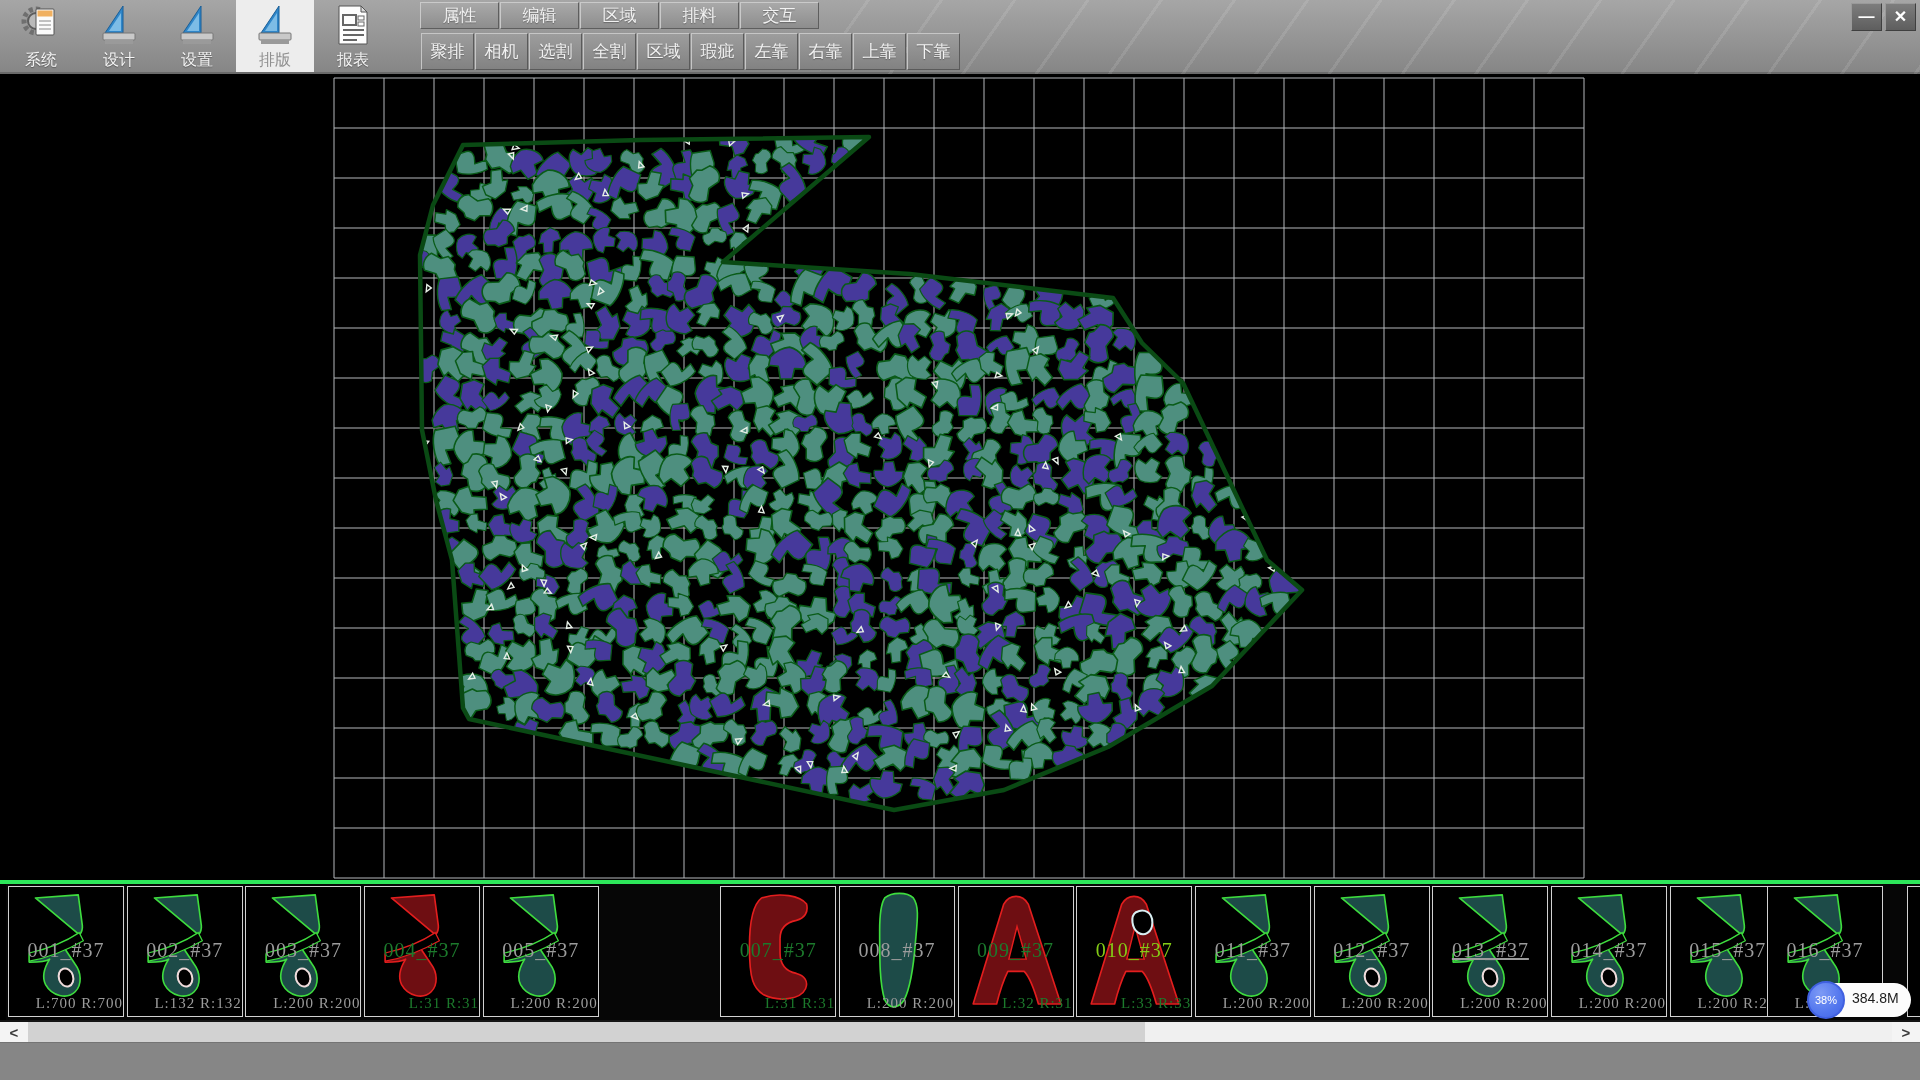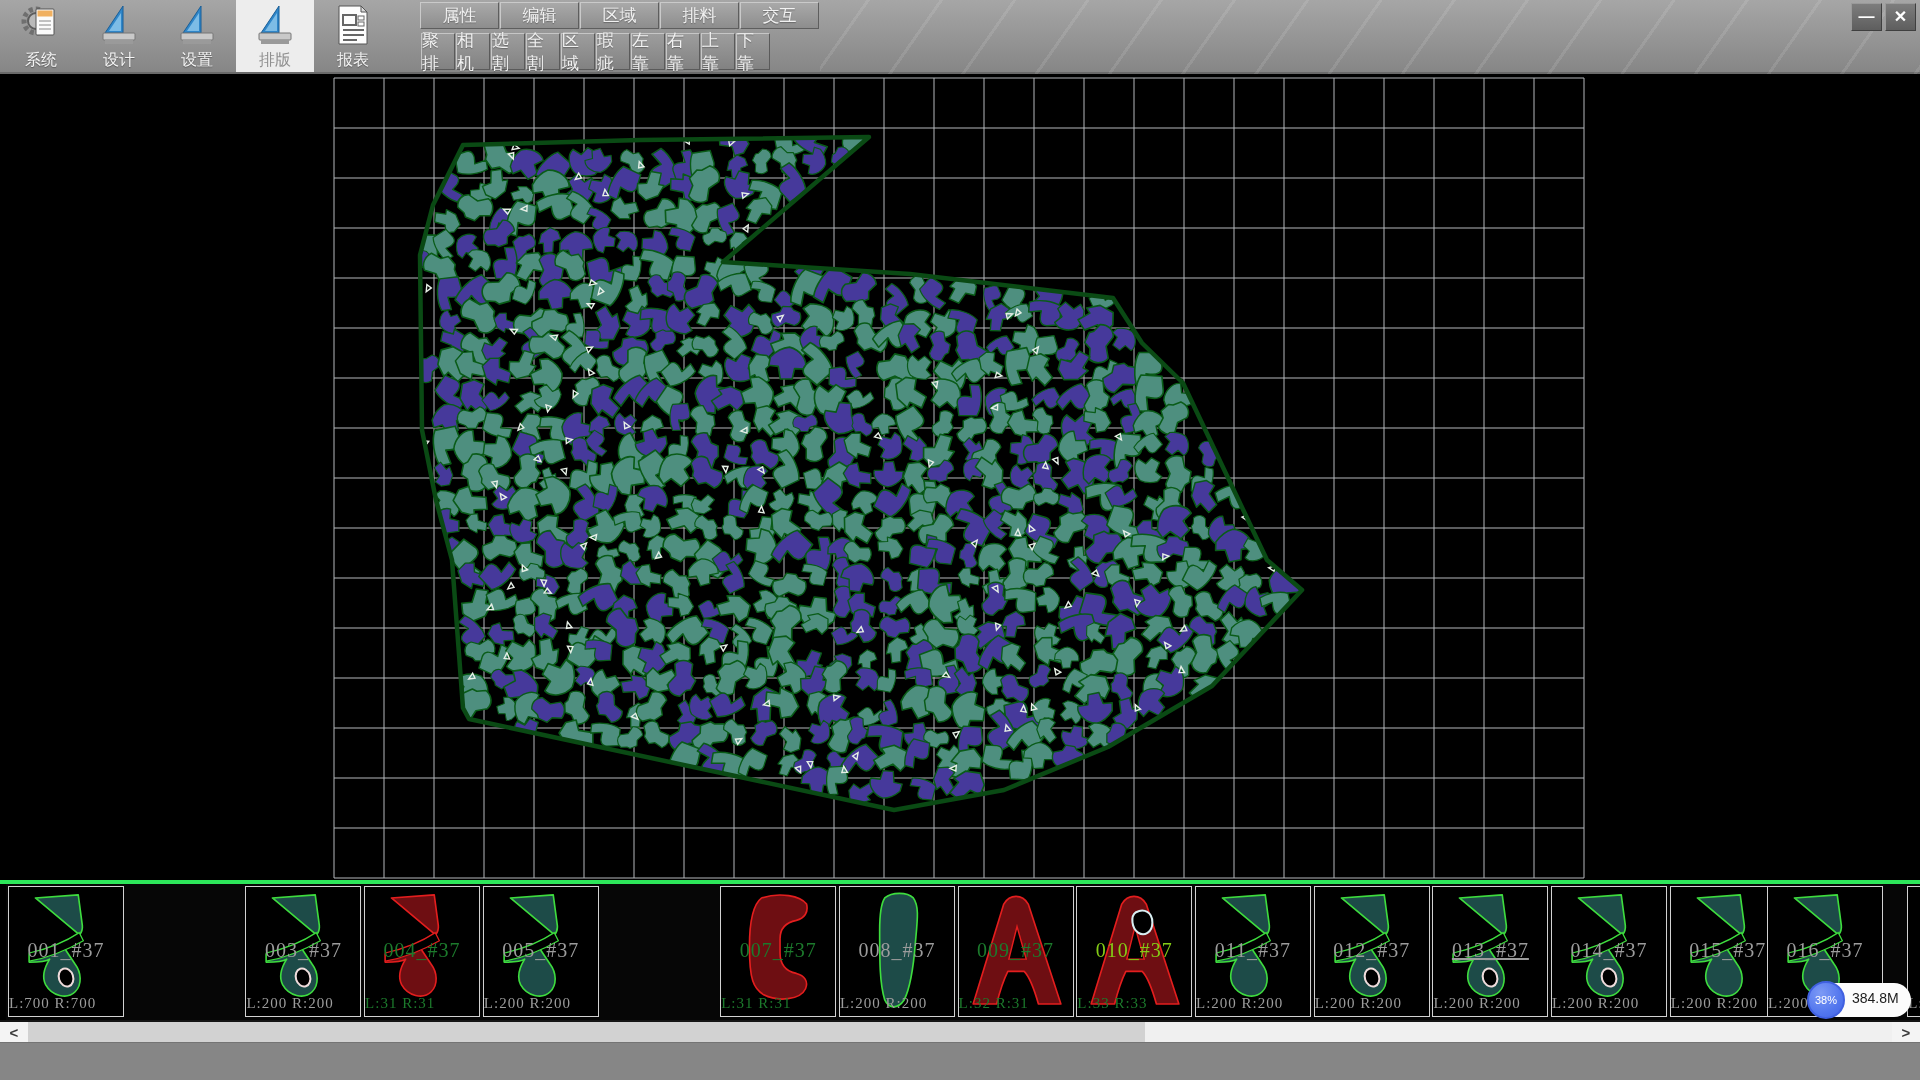--- a/index.html
+++ b/index.html
@@ -18,21 +18,21 @@
   .big-btn .bicon{width:40px;height:44px;margin-top:3px;}
   .big-btn .blabel{font-size:16px;color:#f4f4f4;text-shadow:0 1px 1px rgba(60,60,60,.6);margin-top:3px;}
   .big-btn.active .blabel{color:#8f8f8f;text-shadow:none;}
 
   #menu-tabs{position:absolute;left:420px;top:2px;display:flex;}
   .menu-tab{width:79px;height:27px;margin-right:1px;display:flex;align-items:center;justify-content:center;
     font-size:17px;color:#f2f2f2;text-shadow:0 1px 1px rgba(70,70,70,.55);
     background:linear-gradient(#a9a9a9,#8d8d8d);
     border:1px solid;border-color:#cacaca #5e5e5e #5e5e5e #cacaca;box-sizing:border-box;}
   #action-buttons{position:absolute;left:421px;top:33px;display:flex;}
-  .act-btn{width:34px;height:37px;margin-right:1px;display:flex;align-items:center;justify-content:center;
+  .act-btn{width:53px;height:37px;margin-right:1px;display:flex;align-items:center;justify-content:center;
     font-size:17px;color:#f2f2f2;text-shadow:0 1px 1px rgba(70,70,70,.55);
     background:linear-gradient(#9d9d9d,#828282);
     border:1px solid;border-color:#c6c6c6 #5a5a5a #5a5a5a #c6c6c6;box-sizing:border-box;}
 
   #window-controls{position:absolute;right:4px;top:3px;display:flex;gap:3px;}
   .win-btn{width:29px;height:26px;display:flex;align-items:center;justify-content:center;
     background:linear-gradient(#7d7d7d,#5e5e5e);
     border:1px solid;border-color:#9a9a9a #3f3f3f #3f3f3f #9a9a9a;
     color:#fff;font-size:16px;font-weight:bold;line-height:1;}
 
@@ -41,21 +41,21 @@
   #canvas-svg{position:absolute;left:0;top:0;}
 
   
   #green-line{position:absolute;left:0;top:880px;width:1920px;height:4px;background:#2de65a;}
   #thumb-strip{position:absolute;left:0;top:884px;width:1920px;height:136px;background:#060606;overflow:hidden;margin-left:6px;}
   .thumb-cell{position:absolute;top:2px;height:131px;width:116px;background:#000;
     border:1px solid #d2d2d2;box-sizing:border-box;}
   .thumb-cell svg{position:absolute;left:6px;top:2px;}
   .thumb-label{position:absolute;left:0;top:52px;width:100%;text-align:center;
     font-family:"Liberation Serif",serif;font-size:20px;letter-spacing:1px;}
-  .thumb-lr{position:absolute;left:0;bottom:4px;width:100%;text-align:left;
+  .thumb-lr{position:absolute;left:0;bottom:4px;width:100%;text-align:right;
     font-family:"Liberation Serif",serif;font-size:15px;letter-spacing:1px;}
   #strip-edge{position:absolute;left:0;top:1020px;width:1920px;height:2px;background:#141414;}
 
   
   #status-badge{position:absolute;left:1810px;top:983px;width:101px;height:34px;background:#fcfcfc;
     border-radius:17px;box-shadow:0 1px 3px rgba(0,0,0,.35);z-index:30;}
   #badge-circle{position:absolute;left:-3px;top:-2px;width:38px;height:38px;border-radius:50%;
     background:radial-gradient(circle at 35% 30%,#7d9af5,#5377ee 60%,#4263e8);
     border:2px solid #4060e0;box-sizing:border-box;display:flex;align-items:center;justify-content:center;
     color:#fff;font-size:11px;}
@@ -930,20 +930,29 @@
   <div id="thumb-strip">
       <div class="thumb-cell" style="left: 2px;">
         <svg width="102" height="126" viewBox="0 0 100 122">
           <path d="M20,8 L62,5 L66,35 C67,44 60,49 52,53 L40,59 C32,62 24,63 14,63 L14,71 C24,71 31,70 34,68 C29,76 26,85 30,93 C36,104 51,108 59,100 C66,93 65,81 59,73 L49,58 C54,55 60,50 63,44 Z" fill="#1d4b48" stroke="#3edc3e" stroke-width="1.6" stroke-linejoin="round"></path>
           <path d="M63,42 C51,50 36,57 14,62 L14,70 C37,66 53,58 67,50 Z" fill="#000" stroke="#3edc3e" stroke-width="1.2"></path>
           <ellipse cx="50" cy="86" rx="7" ry="9" fill="#000" stroke="#efdcdc" stroke-width="2" transform="rotate(-18 50 86)"></ellipse>
         </svg>
         <div class="thumb-label" style="color: rgb(156, 156, 156);">001_#37</div>
         <div class="thumb-lr" style="color: rgb(156, 156, 156);">L:700 R:700</div>
       </div>
+      <div class="thumb-cell" style="left: 120.7px;">
+        <svg width="102" height="126" viewBox="0 0 100 122">
+          <path d="M20,8 L62,5 L66,35 C67,44 60,49 52,53 L40,59 C32,62 24,63 14,63 L14,71 C24,71 31,70 34,68 C29,76 26,85 30,93 C36,104 51,108 59,100 C66,93 65,81 59,73 L49,58 C54,55 60,50 63,44 Z" fill="#1d4b48" stroke="#3edc3e" stroke-width="1.6" stroke-linejoin="round"></path>
+          <path d="M63,42 C51,50 36,57 14,62 L14,70 C37,66 53,58 67,50 Z" fill="#000" stroke="#3edc3e" stroke-width="1.2"></path>
+          <ellipse cx="50" cy="86" rx="7" ry="9" fill="#000" stroke="#efdcdc" stroke-width="2" transform="rotate(-18 50 86)"></ellipse>
+        </svg>
+        <div class="thumb-label" style="color: rgb(156, 156, 156);">002_#37</div>
+        <div class="thumb-lr" style="color: rgb(156, 156, 156);">L:132 R:132</div>
+      </div>
       <div class="thumb-cell" style="left: 239.4px;">
         <svg width="102" height="126" viewBox="0 0 100 122">
           <path d="M20,8 L62,5 L66,35 C67,44 60,49 52,53 L40,59 C32,62 24,63 14,63 L14,71 C24,71 31,70 34,68 C29,76 26,85 30,93 C36,104 51,108 59,100 C66,93 65,81 59,73 L49,58 C54,55 60,50 63,44 Z" fill="#1d4b48" stroke="#3edc3e" stroke-width="1.6" stroke-linejoin="round"></path>
           <path d="M63,42 C51,50 36,57 14,62 L14,70 C37,66 53,58 67,50 Z" fill="#000" stroke="#3edc3e" stroke-width="1.2"></path>
           <ellipse cx="50" cy="86" rx="7" ry="9" fill="#000" stroke="#efdcdc" stroke-width="2" transform="rotate(-18 50 86)"></ellipse>
         </svg>
         <div class="thumb-label" style="color: rgb(156, 156, 156);">003_#37</div>
         <div class="thumb-lr" style="color: rgb(156, 156, 156);">L:200 R:200</div>
       </div>
       <div class="thumb-cell" style="left: 358.1px;">

